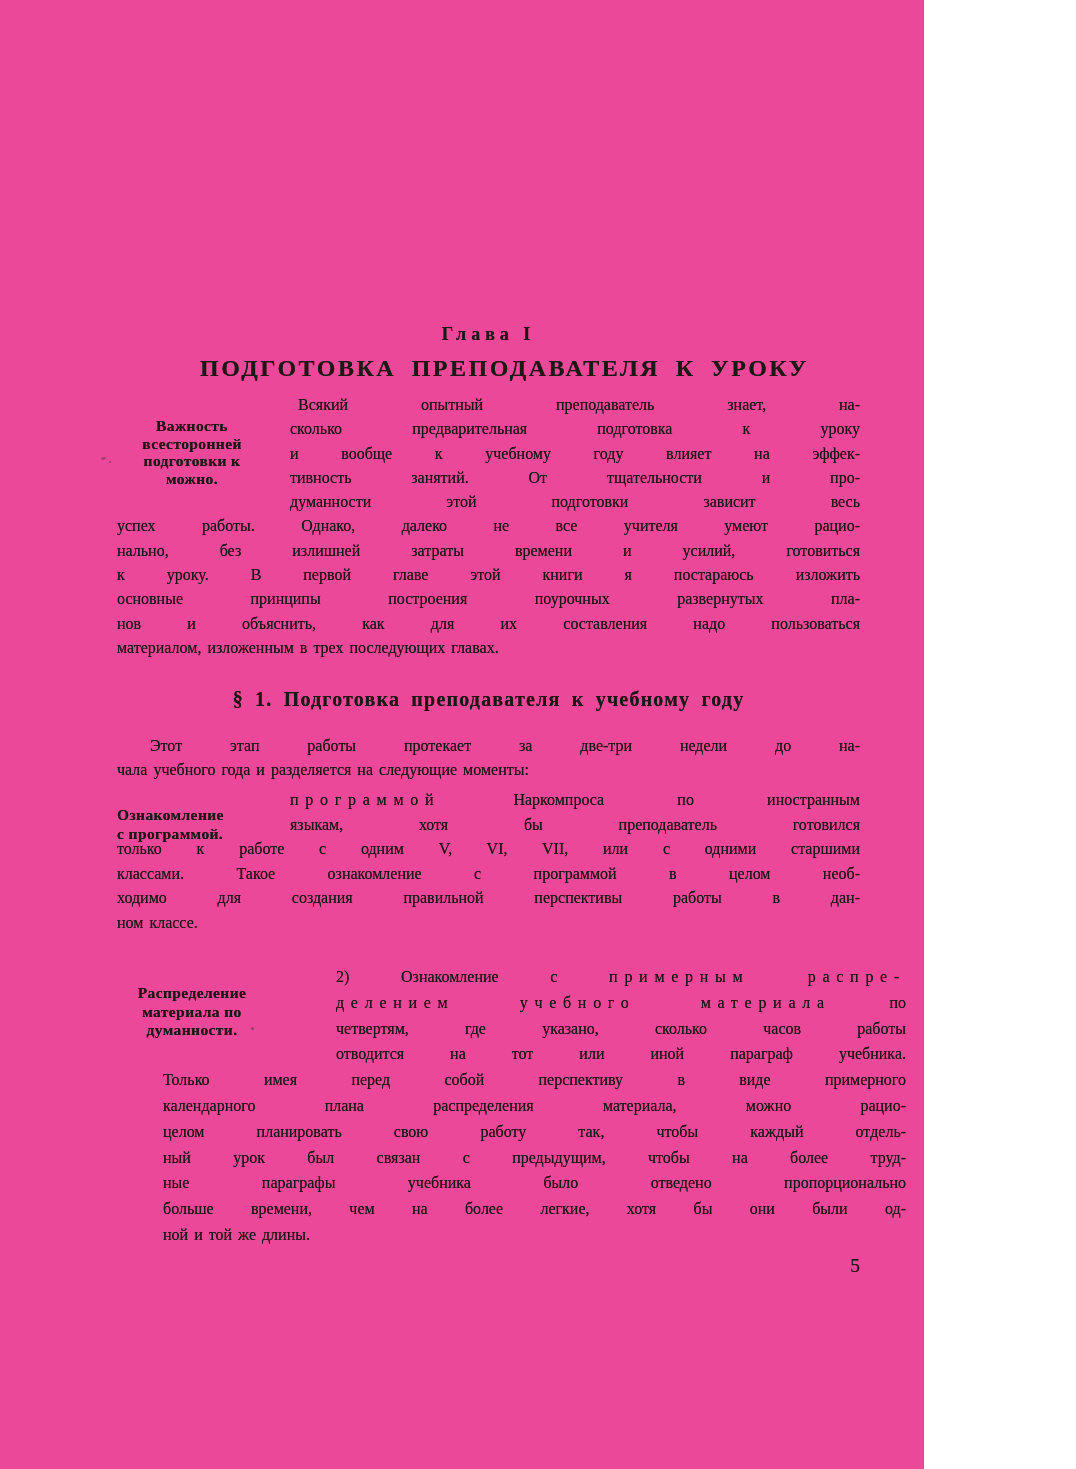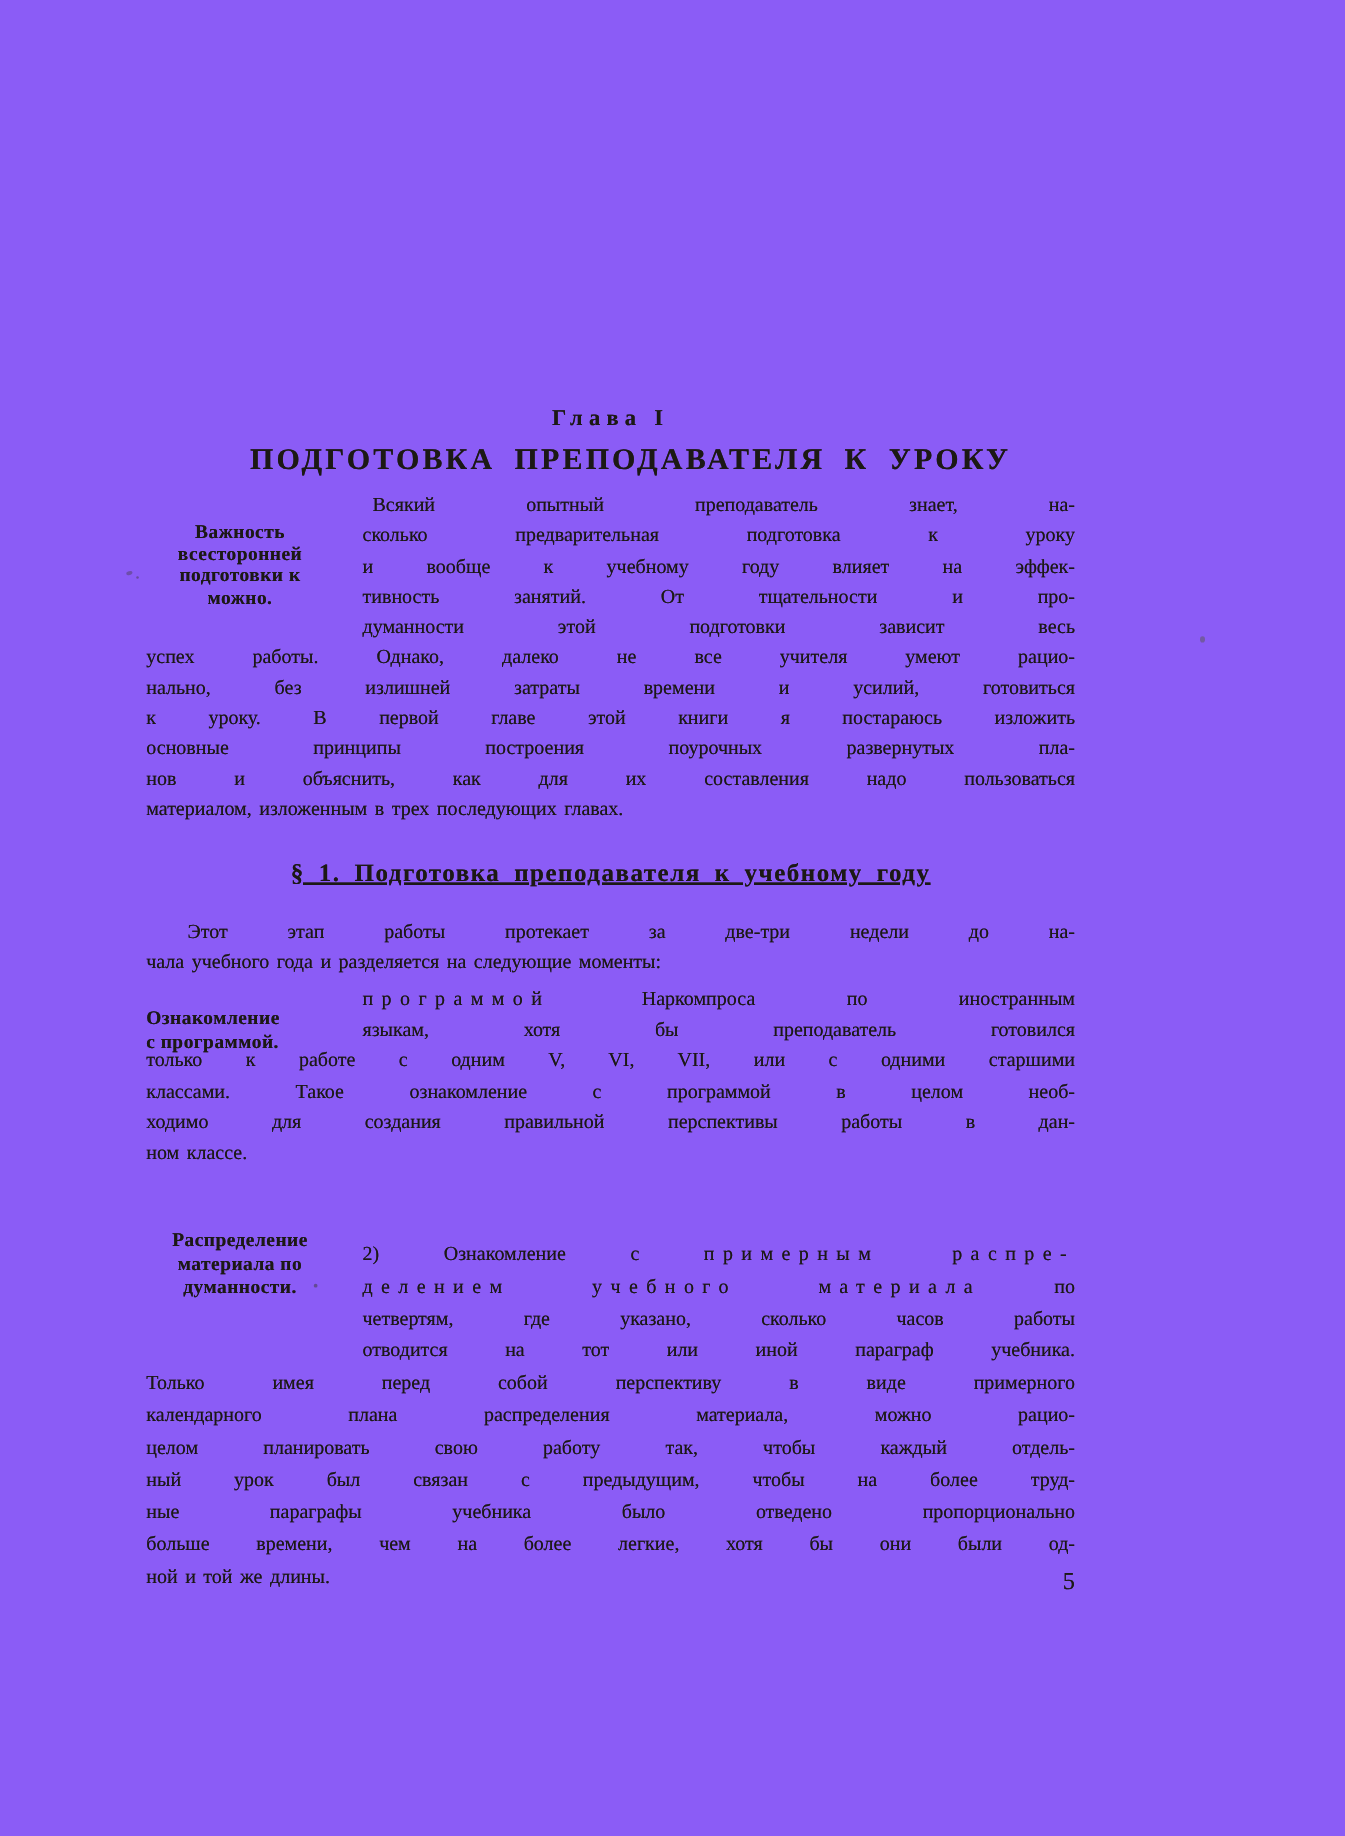--- a/index.html
+++ b/index.html
@@ -1,40 +1,39 @@
 <!DOCTYPE html>
 <html lang="ru"><head>
 <meta charset="utf-8">
 <style>
   html,body{margin:0;padding:0;background:#ffffff;}
   .page{
     position:relative;
-    width:1076px;height:1469px;
-    background:#8b5cf6;
+    width:924px;height:1469px;
+    background:#ec4899;
     font-family:"Liberation Serif","DejaVu Serif",serif;
     color:#1c1915;
     overflow:hidden;
   }
   .txt{ text-shadow:0 0 .5px rgba(25,20,14,.75); }
   .center{ text-align:center; }
 
   .chapter{
     position:absolute; left:117px; top:322px; width:743px; height:24px;
     font-size:18px; font-weight:bold; letter-spacing:5px; line-height:24px;
   }
   .title{
     position:absolute; left:73px; top:352px; width:863px; height:32px;
     font-size:24px; font-weight:bold; letter-spacing:2.5px; word-spacing:7px;
     line-height:32px; white-space:nowrap;
   }
   .sec-heading{
     position:absolute; left:117px; top:686px; width:743px; height:26px;
     font-size:20px; font-weight:bold; letter-spacing:1.2px; word-spacing:5px;
     line-height:26px;
-    text-decoration:underline;
   }
 
   .block{
     position:absolute; left:117px; width:743px;
     font-size:16px; word-spacing:2px;
   }
   .ln{
     height:var(--lh); line-height:var(--lh);
     text-align:justify; text-align-last:justify;
     text-shadow:0 0 .5px rgba(25,20,14,.75);
@@ -113,21 +112,21 @@
       <div class="ln"><span>ходимо для создания правильной перспективы работы в дан-</span></div>
       <div class="ln end"><span>ном классе.</span></div>
     </div>
 
   <div class="note note-3 txt">
       <div class="ln"><span>Распределение</span></div>
       <div class="ln"><span>материала по</span></div>
       <div class="ln"><span>думанности.</span></div>
     </div>
 
-  <div class="block" style="top:991px; --lh:25.8px;">
+  <div class="block" style="top:964px;margin-left:46px; --lh:25.8px;">
       <div class="ln ind"><span>2) Ознакомление с </span><span class="sp">примерным распре-</span></div>
       <div class="ln ind"><span class="sp">делением учебного материала</span><span> по</span></div>
       <div class="ln ind"><span>четвертям, где указано, сколько часов работы</span></div>
       <div class="ln ind"><span>отводится на тот или иной параграф учебника.</span></div>
       <div class="ln"><span>Только имея перед собой перспективу в виде примерного</span></div>
       <div class="ln"><span>календарного плана распределения материала, можно рацио-</span></div>
       <div class="ln"><span>целом планировать свою работу так, чтобы каждый отдель-</span></div>
       <div class="ln"><span>ный урок был связан с предыдущим, чтобы на более труд-</span></div>
       <div class="ln"><span>ные параграфы учебника было отведено пропорционально</span></div>
       <div class="ln"><span>больше времени, чем на более легкие, хотя бы они были од-</span></div>

